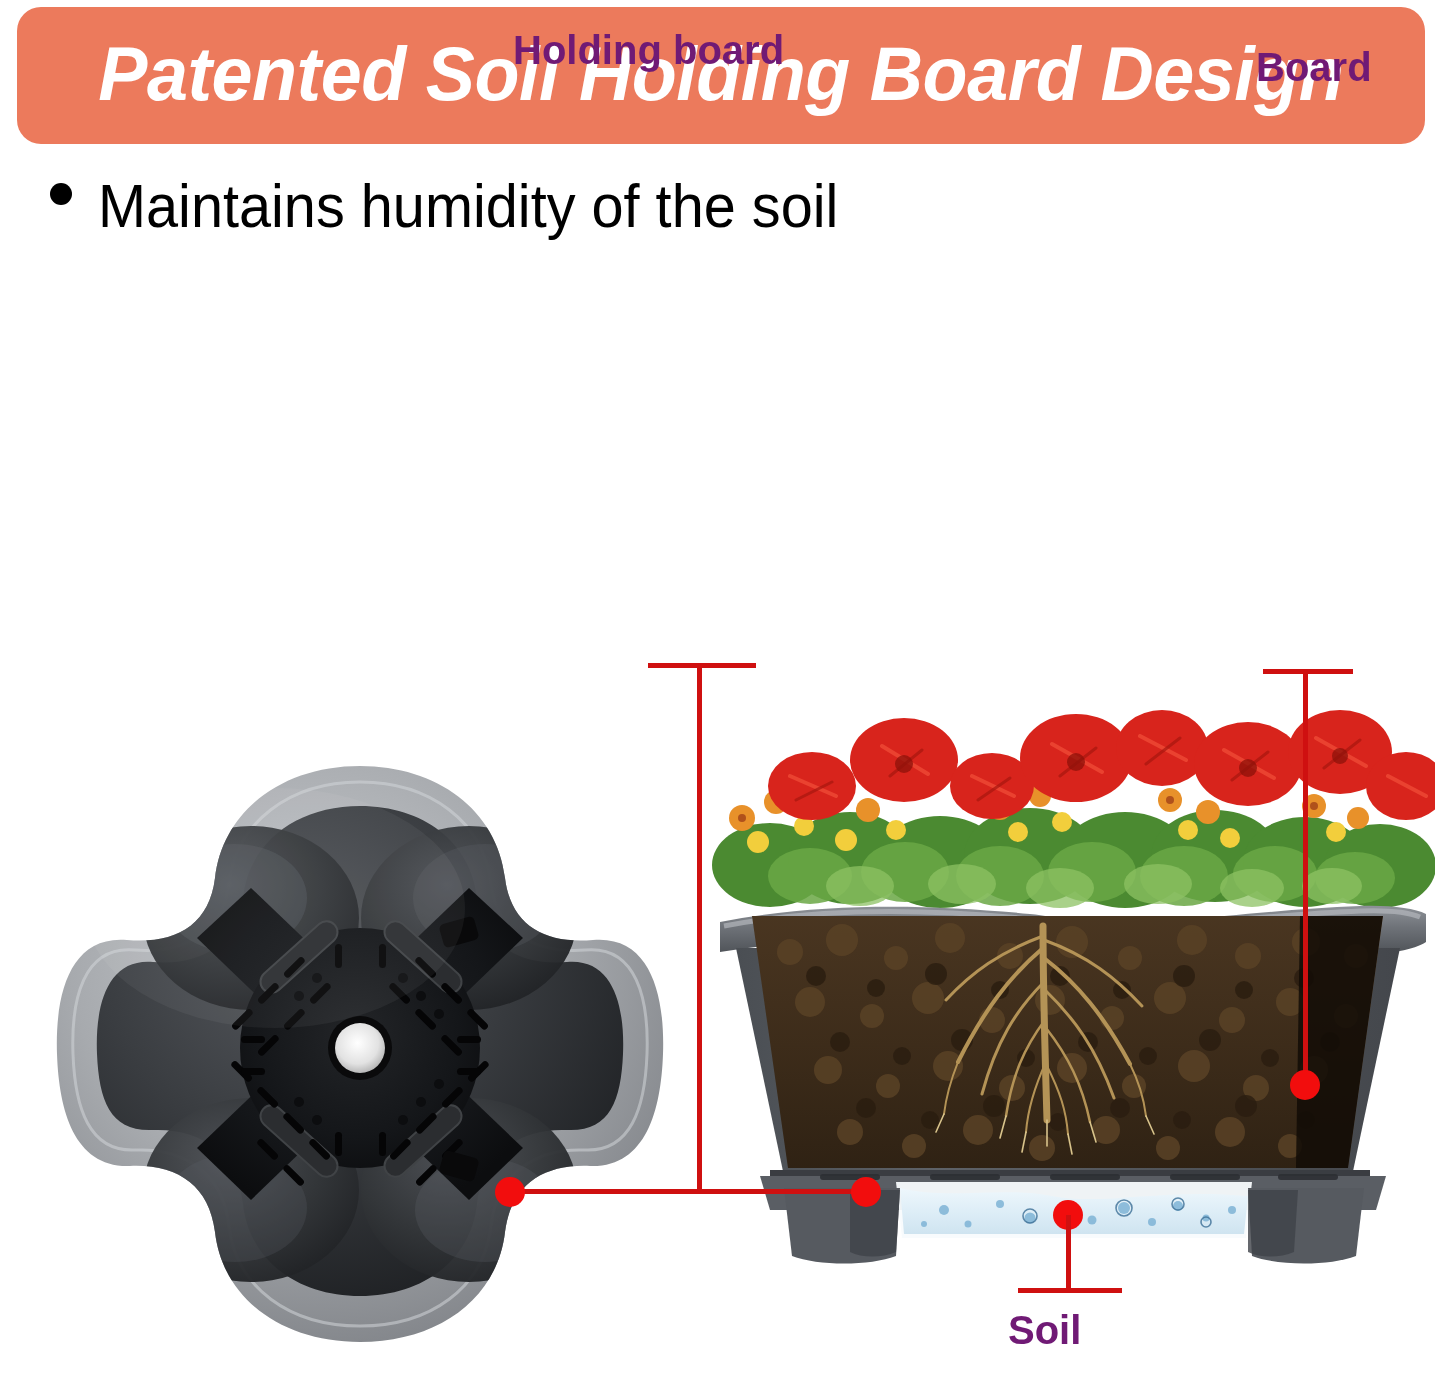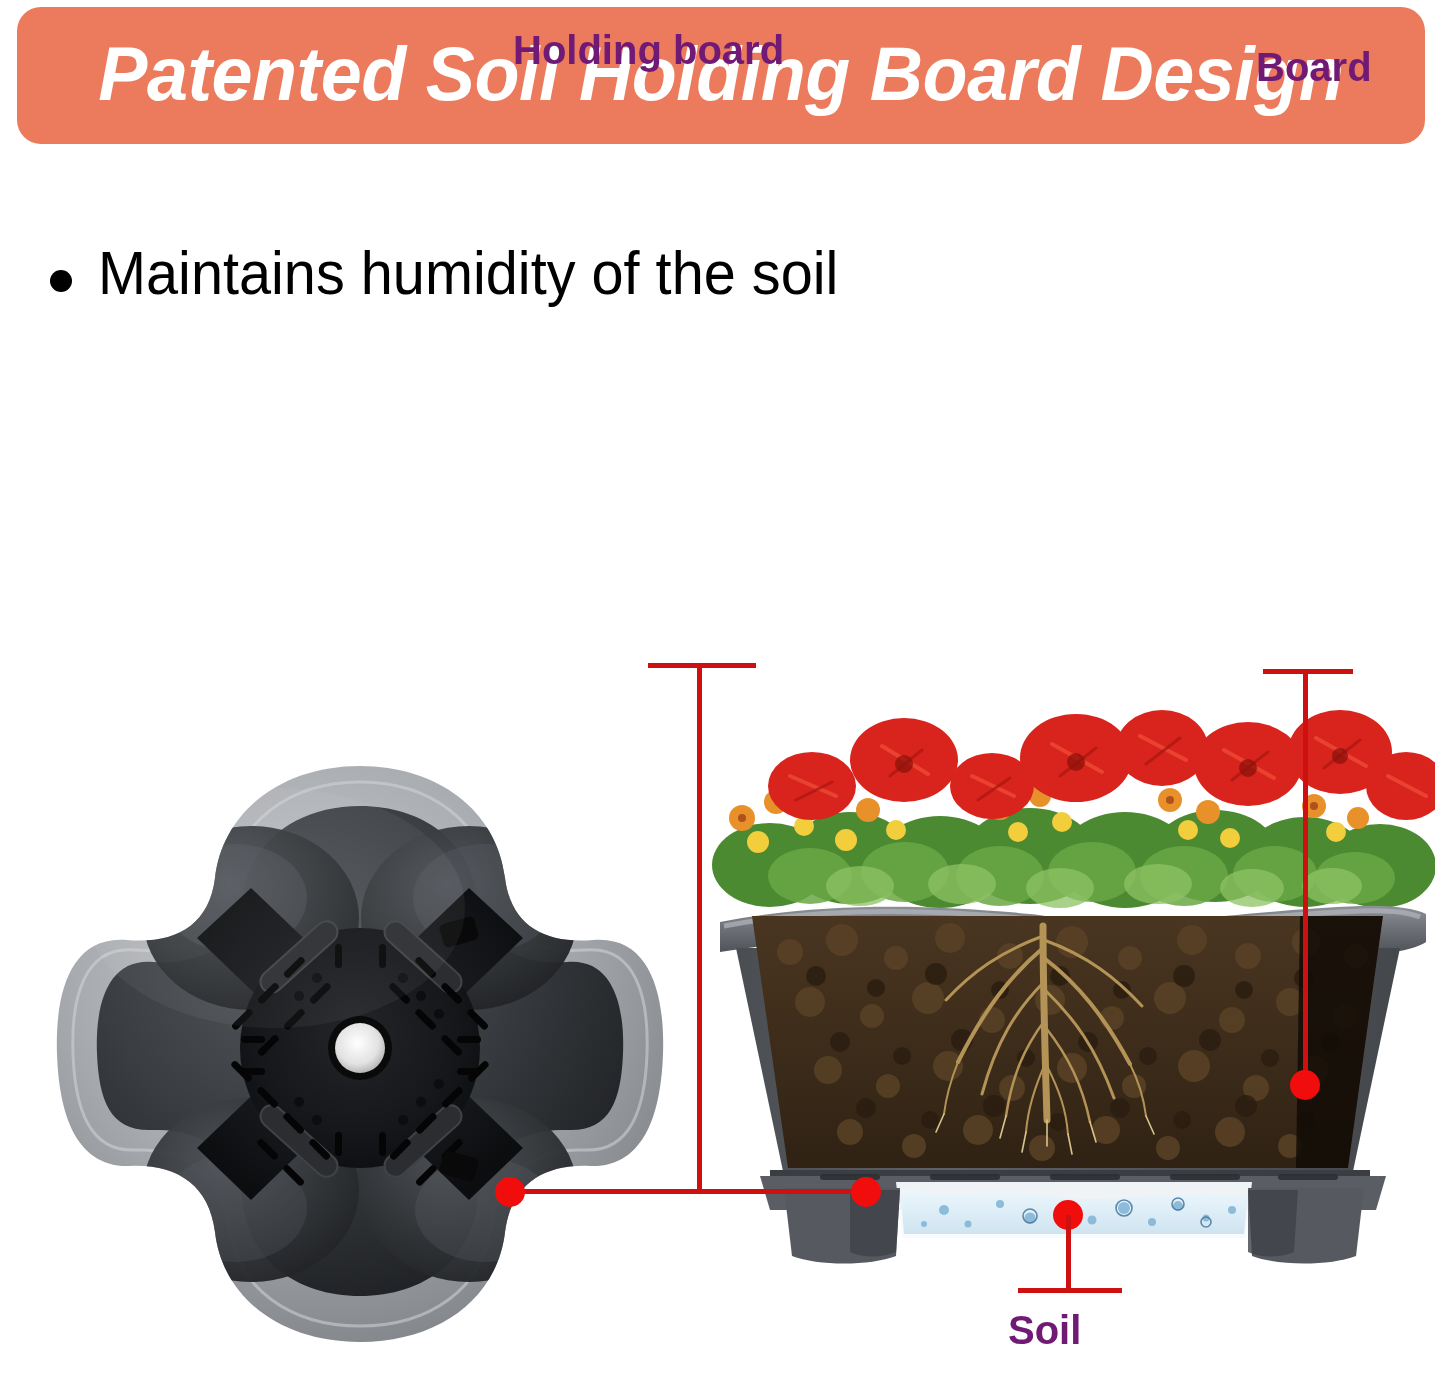--- a/index.html
+++ b/index.html
@@ -46,23 +46,22 @@
 
   
   .bullets {
     position: absolute;
     left: 40px;
     top: 152px;
     width: 1100px;
   }
   .bullet-row {
     display: flex;
-    align-items: flex-end;
+    align-items: center;
     height: 108px;
-    margin-top: 44px;
   }
   .bullet-dot {
     width: 22px;
     height: 22px;
     border-radius: 50%;
     background: #000000;
     flex: 0 0 auto;
     position: relative;
     top: -12px;
     margin-right: 26px;

